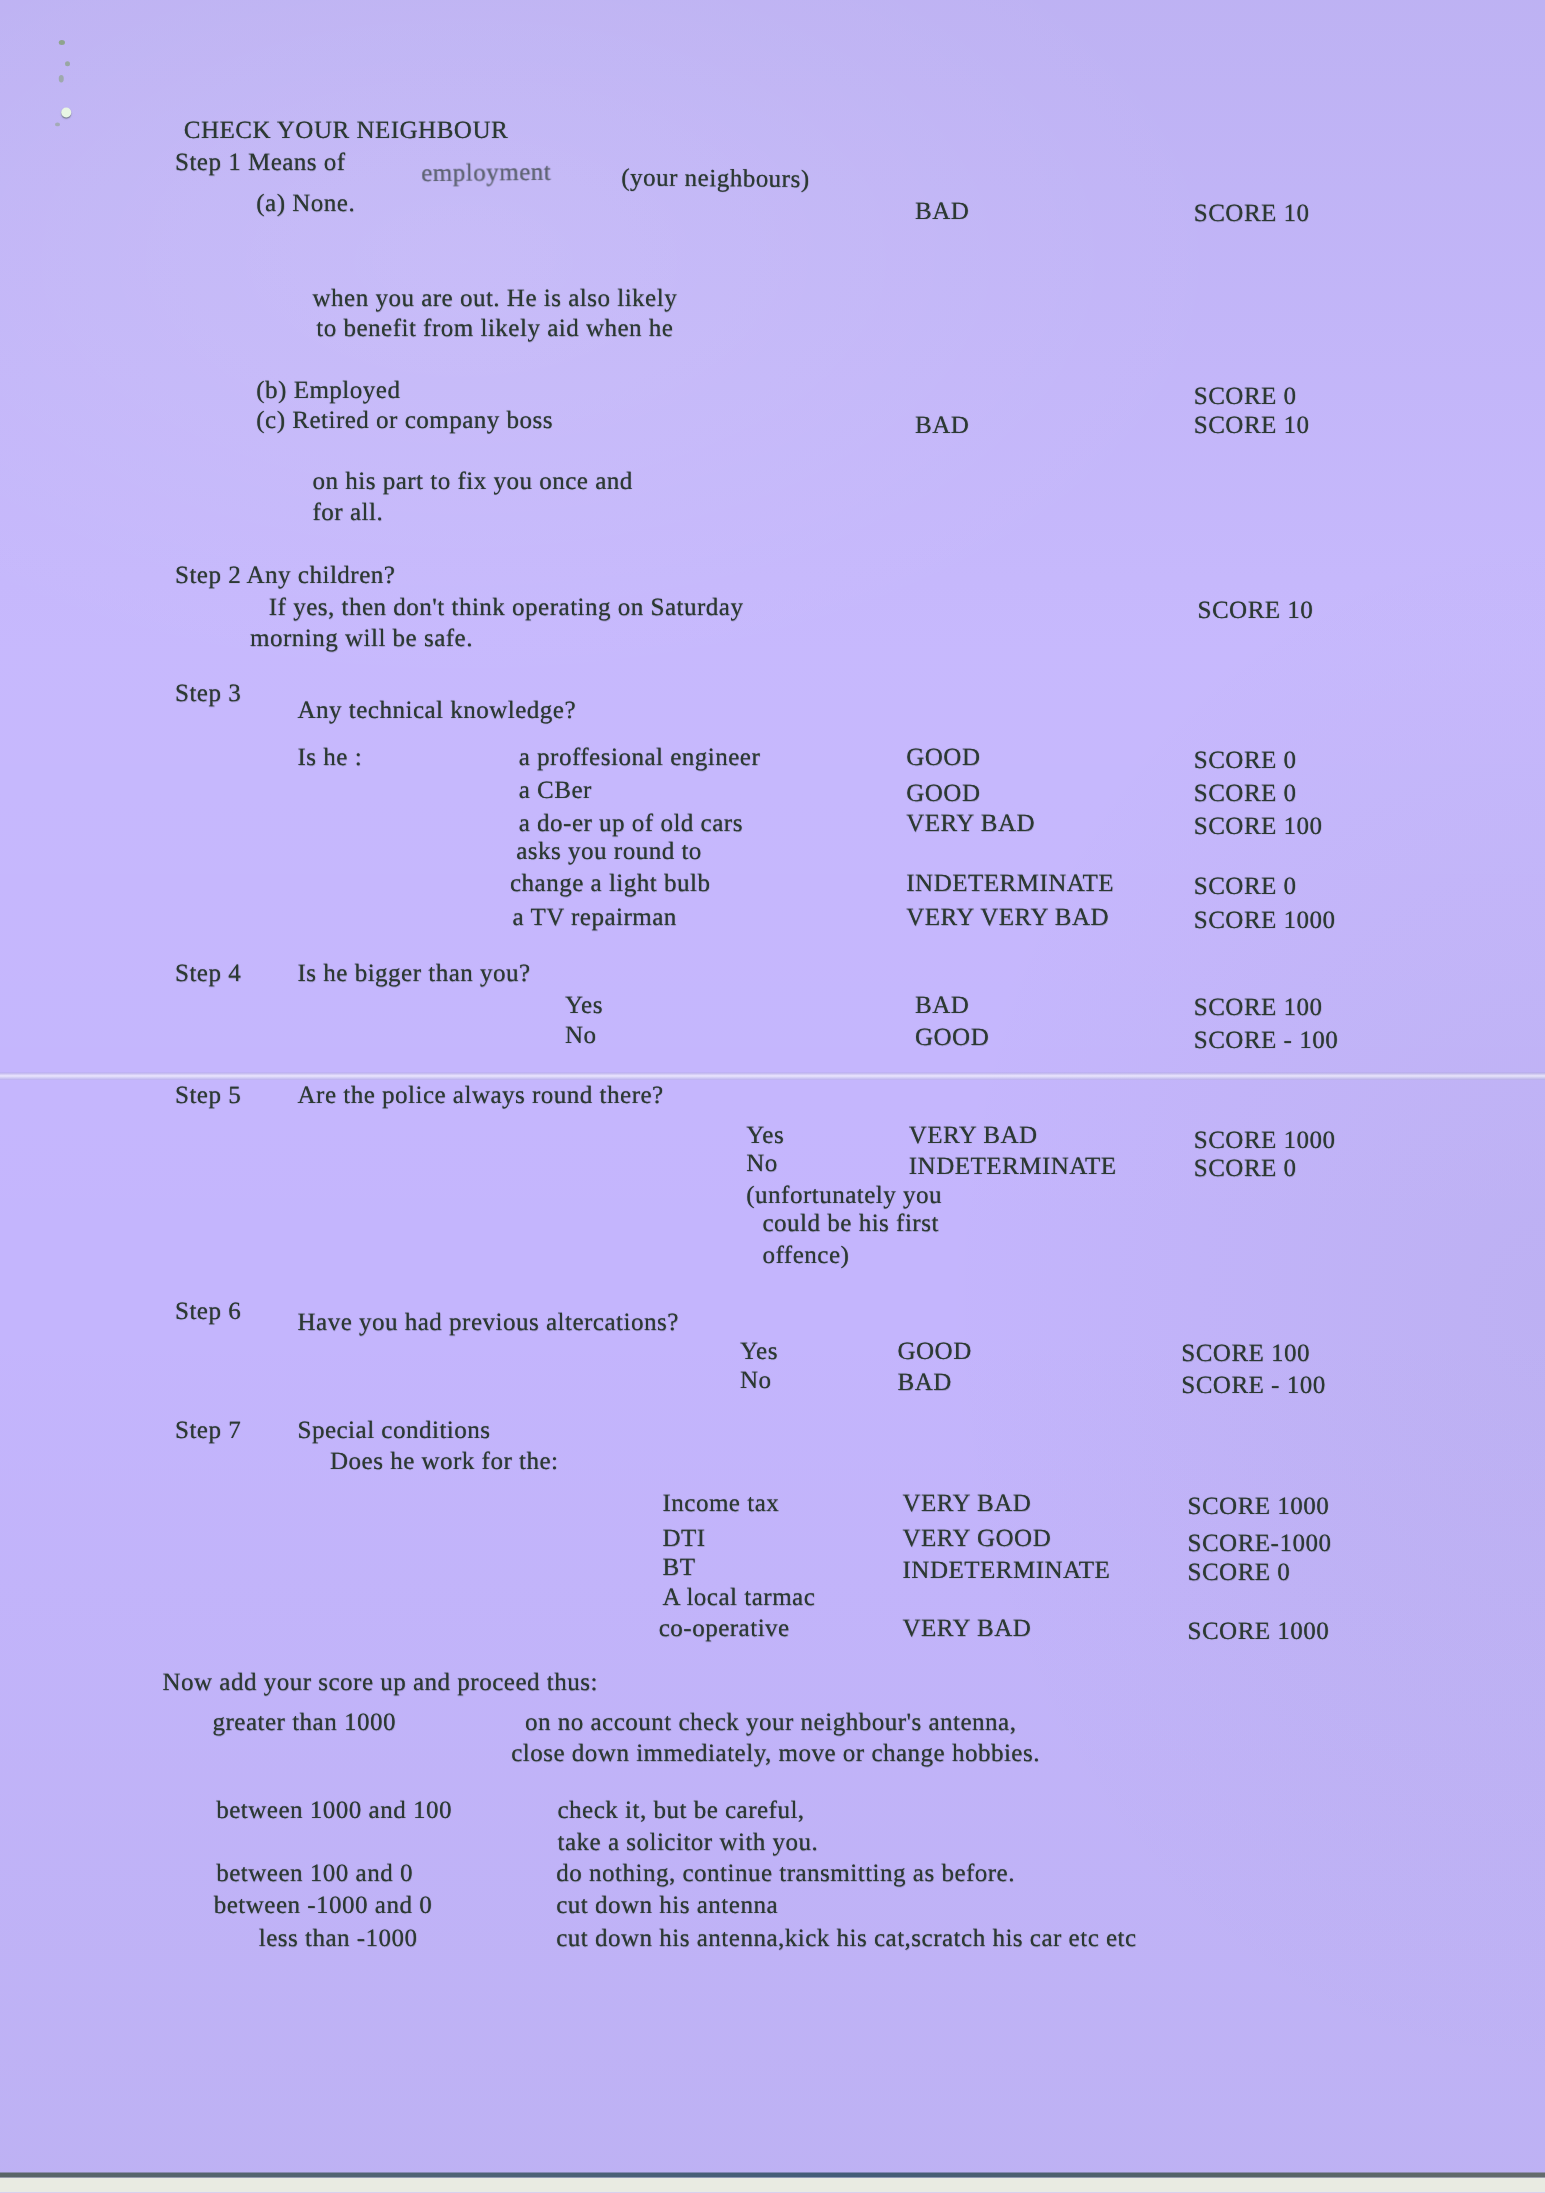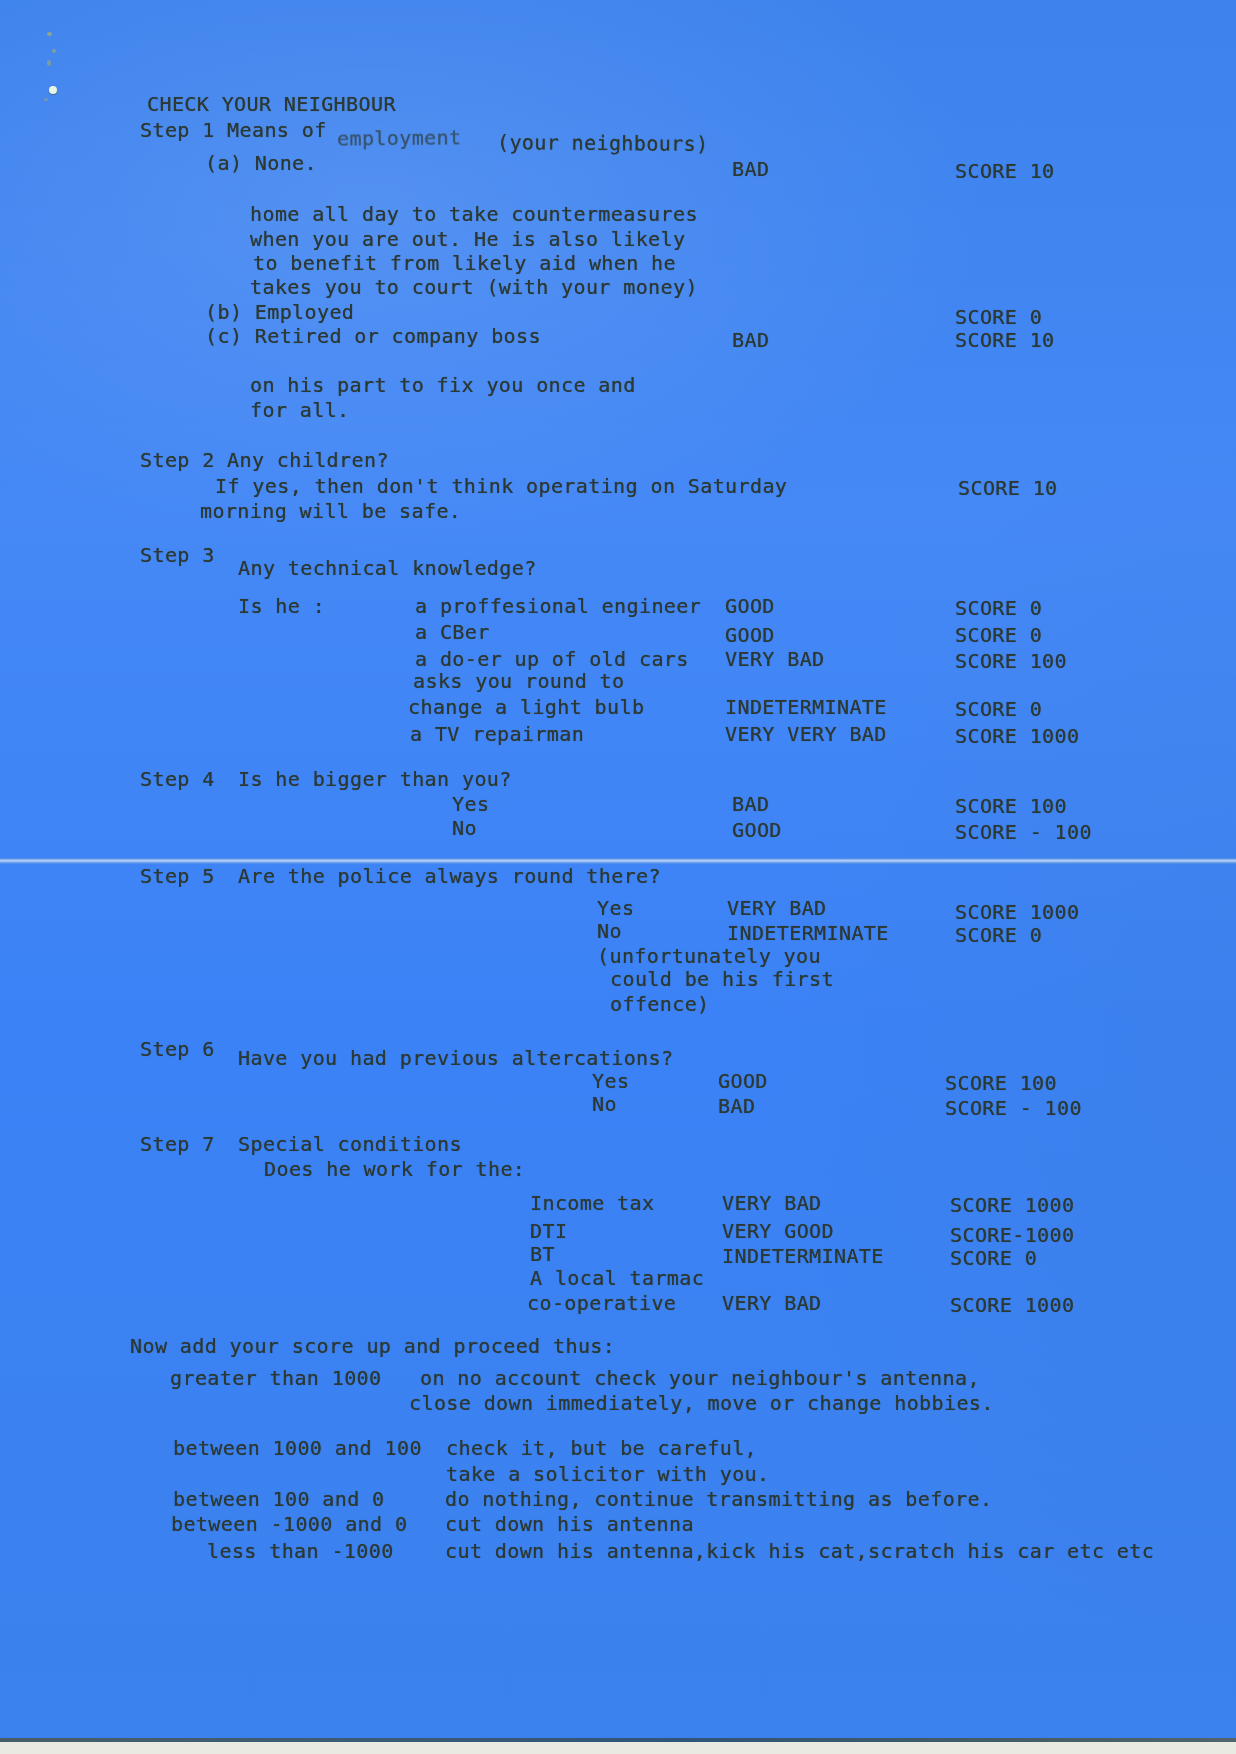--- a/index.html
+++ b/index.html
@@ -40,41 +40,39 @@
     font-size:20px;line-height:24px;letter-spacing:.4px;
     color:#2c3933;white-space:pre;
     text-shadow:0 0 .7px rgba(44,57,51,.75), .4px .4px 0 rgba(44,57,51,.18);
   }
   .faint{opacity:.68;filter:blur(.3px);transform:rotate(-.6deg);}
   .dip{transform:rotate(.5deg);}
 </style>
 </head>
 <body>
 
-<div class="paper" style="background-color: #3b82f6;">
+<div class="paper" style="background-color: #c4b5fd; font-family: Liberation Serif, serif;">
   <div class="paper-shading"></div>
 
   <div class="staple-mark m1"></div>
   <div class="staple-mark m2"></div>
   <div class="staple-mark m3"></div>
   <div class="staple-mark m4"></div>
   <div class="staple-mark m5"></div>
 
   <div class="text-layer" id="text-layer" style="color: rgb(44, 57, 51);">
       <div class="tspan" style="left: 147px; top: 92px;">CHECK YOUR NEIGHBOUR</div>
       <div class="tspan" style="left: 140px; top: 118px;">Step 1 Means of</div>
       <div class="tspan faint" style="left: 337px; top: 126px;">employment</div>
       <div class="tspan dip" style="left: 497px; top: 131px;">(your neighbours)</div>
       <div class="tspan" style="left: 205px; top: 151px;">(a) None.</div>
       <div class="tspan" style="left: 732px; top: 157px;">BAD</div>
       <div class="tspan" style="left: 955px; top: 159px;">SCORE 10</div>
-      <div class="tspan" style="left: 250px; top: 202px;">home all day to take countermeasures</div>
       <div class="tspan" style="left: 250px; top: 227px;">when you are out. He is also likely</div>
       <div class="tspan" style="left: 253px; top: 251px;">to benefit from likely aid when he</div>
-      <div class="tspan" style="left: 250px; top: 275px;">takes you to court (with your money)</div>
       <div class="tspan" style="left: 205px; top: 300px;">(b) Employed</div>
       <div class="tspan" style="left: 955px; top: 305px;">SCORE 0</div>
       <div class="tspan" style="left: 205px; top: 324px;">(c) Retired or company boss</div>
       <div class="tspan" style="left: 732px; top: 328px;">BAD</div>
       <div class="tspan" style="left: 955px; top: 328px;">SCORE 10</div>
       <div class="tspan" style="left: 250px; top: 373px;">on his part to fix you once and</div>
       <div class="tspan" style="left: 250px; top: 398px;">for all.</div>
       <div class="tspan" style="left: 140px; top: 448px;">Step 2 Any children?</div>
       <div class="tspan" style="left: 215px; top: 474px;">If yes, then don't think operating on Saturday</div>
       <div class="tspan" style="left: 958px; top: 476px;">SCORE 10</div>

